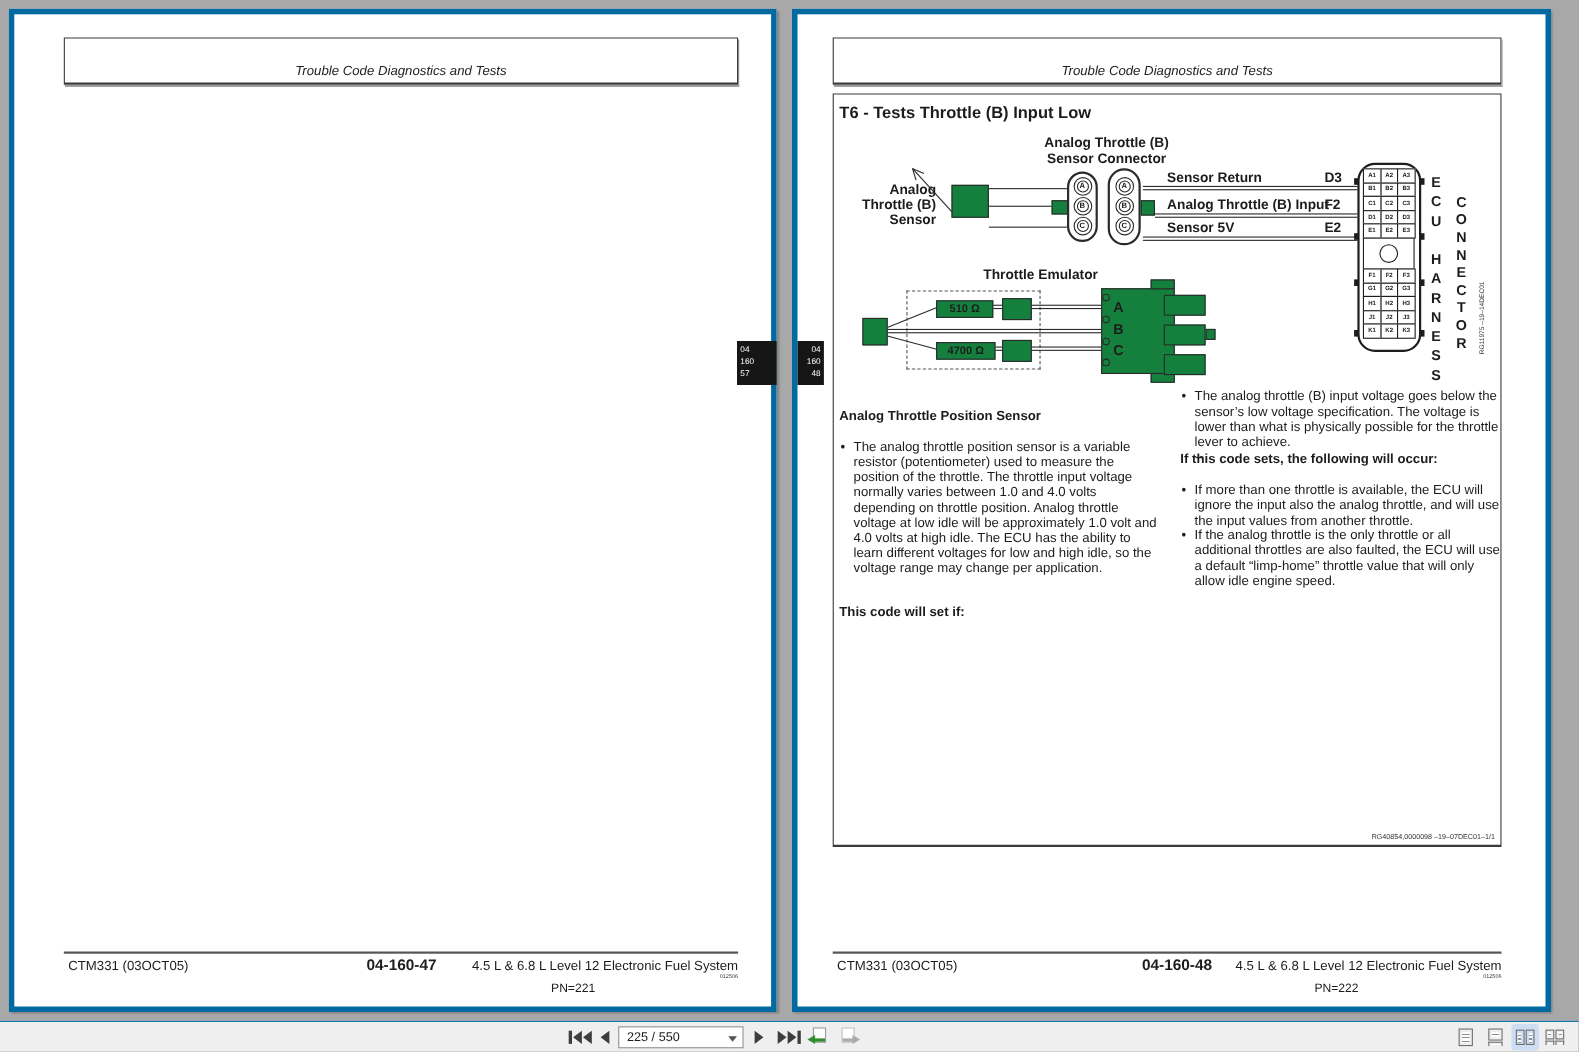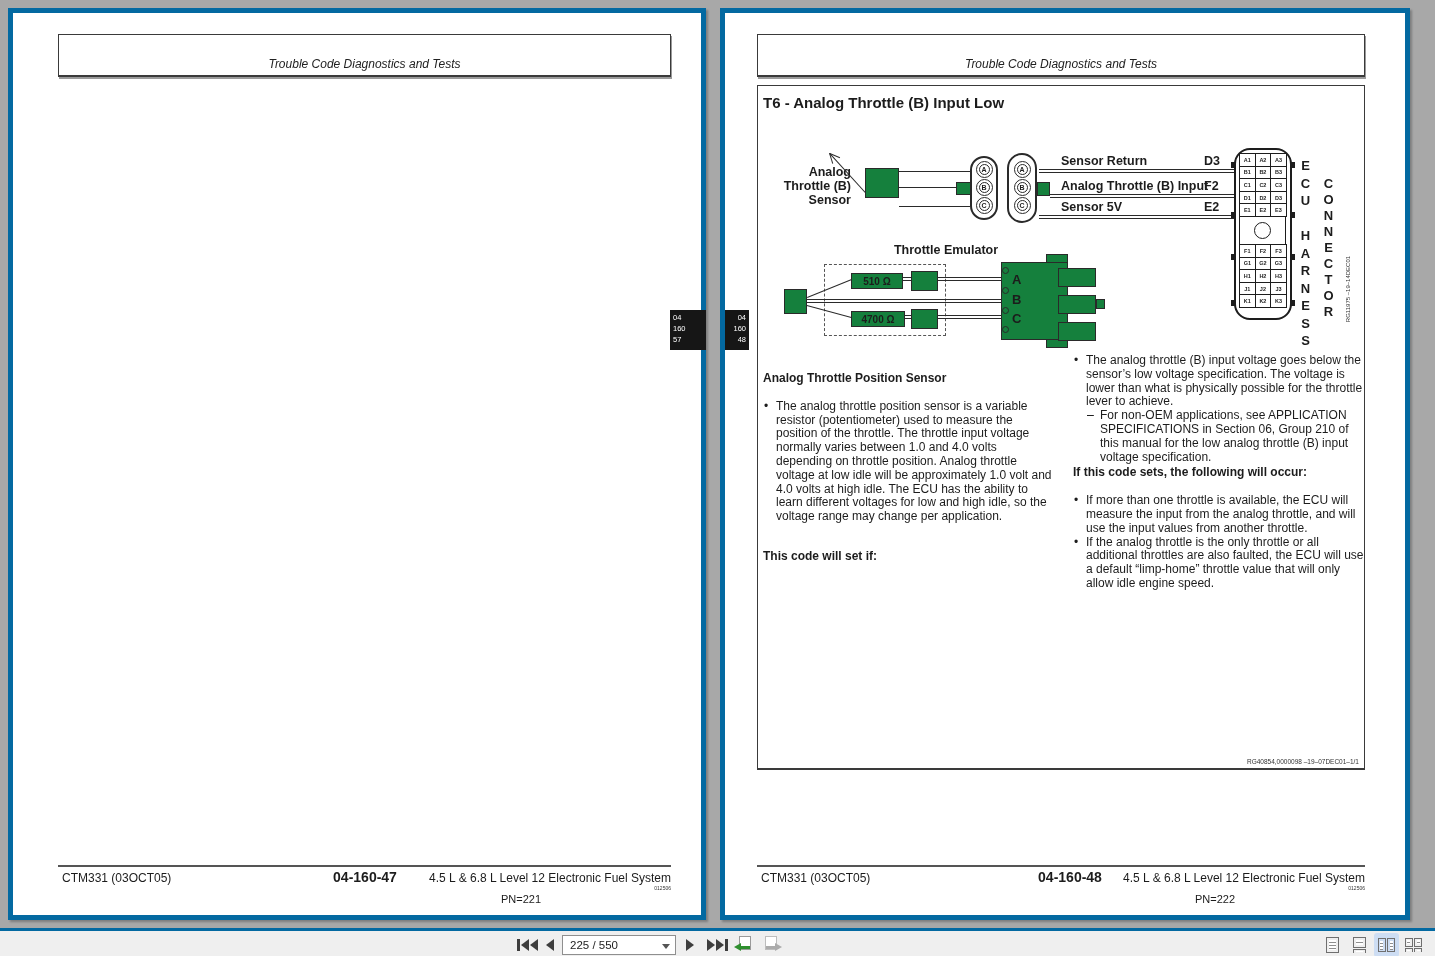--- a/index.html
+++ b/index.html
@@ -102,21 +102,21 @@
   .note-label { position: absolute; left: 0; top: 0; }
   .h-bold { font-weight: bold; }
   .li  { position: relative; padding-left: 13px; }
   .li .mark { position: absolute; left: 1px; }
   .li-sub { position: relative; padding-left: 27px; }
   .li-sub .mark { position: absolute; left: 14px; }
 
   
   #statusbar {
     position: absolute; left: 0; top: 928px; width: 1435px; height: 28px;
-    background: #efefef; border-top: 3px solid #0369a1;
+    background: #efefef; border-top: 1px solid #0369a1;
   }
   .sb-btn { position: absolute; top: 5px; height: 18px; display: flex; align-items: center; gap: 1px; cursor: default; }
   .tri-l { width: 0; height: 0; border: 6px solid transparent; border-left: 0; border-right: 8px solid #3d3d3d; }
   .tri-r { width: 0; height: 0; border: 6px solid transparent; border-right: 0; border-left: 8px solid #3d3d3d; }
   .bar-v { width: 2.5px; height: 12px; background: #3d3d3d; }
   #page-combo {
     position: absolute; left: 562px; top: 4px; width: 114px; height: 20px;
     background: #fff; border: 1px solid #8f8f8f; font-size: 11.5px;
     display: flex; align-items: center; padding-left: 7px;
   }
@@ -164,22 +164,26 @@
   <div class="header-box">
     <div class="header-title">Trouble Code Diagnostics and Tests</div>
   </div>
   <div class="edge-tab">
     <div>04</div>
     <div>160</div>
     <div>48</div>
   </div>
 
   <div class="content-box">
-    <div class="section-title">T6 - Analog Throttle (B) Input Low</div>
-
+    <div class="section-title">T6 - Tests Throttle (B) Input Low</div>
+
+    <div class="lbl-b" style="left:148px; top:37px; width:200px; text-align:center;">
+      <div>Analog Throttle (B)</div>
+      <div>Sensor Connector</div>
+    </div>
 
     <div class="lbl-b" style="left:20px; top:79px; width:73px; text-align:right;">
       <div>Analog</div>
       <div>Throttle (B)</div>
       <div>Sensor</div>
     </div>
 
     <div class="rot" style="left:72px; top:67px; width:59px; transform:rotate(47.7deg);"></div>
     <div class="rot" style="left:72px; top:67px; width:11px; transform:rotate(23deg);"></div>
     <div class="rot" style="left:72px; top:67px; width:11px; transform:rotate(73deg);"></div>
@@ -313,26 +317,25 @@
     <div class="col" id="col-right">
       <p class="li">
         <span class="mark">•</span>
         <span>The analog throttle (B) input voltage goes below the sensor’s low voltage specification. The voltage is lower than what is physically possible for the throttle lever to achieve.</span>
       </p>
       <p class="li-sub">
         <span class="mark">–</span>
       </p>
       <p class="li-sub">
         <span class="mark">–</span>
-        <span>For non-OEM applications, see APPLICATION SPECIFICATIONS in Section 06, Group 210 of this manual for the low analog throttle (B) input voltage specification.</span>
       </p>
       <p class="h-bold" style="margin-top:2px;">If this code sets, the following will occur:</p>
       <p class="li" style="margin-top:14px;">
         <span class="mark">•</span>
-        <span>If more than one throttle is available, the ECU will measure the input from the analog throttle, and will use the input values from another throttle.</span>
+        <span>If more than one throttle is available, the ECU will ignore the input also the analog throttle, and will use the input values from another throttle.</span>
       </p>
       <p class="li">
         <span class="mark">•</span>
         <span>If the analog throttle is the only throttle or all additional throttles are also faulted, the ECU will use a default “limp-home” throttle value that will only allow idle engine speed.</span>
       </p>
     </div>
 
     <div class="figure-ref">RG40854,0000098  –19–07DEC01–1/1</div>
   </div>
 

